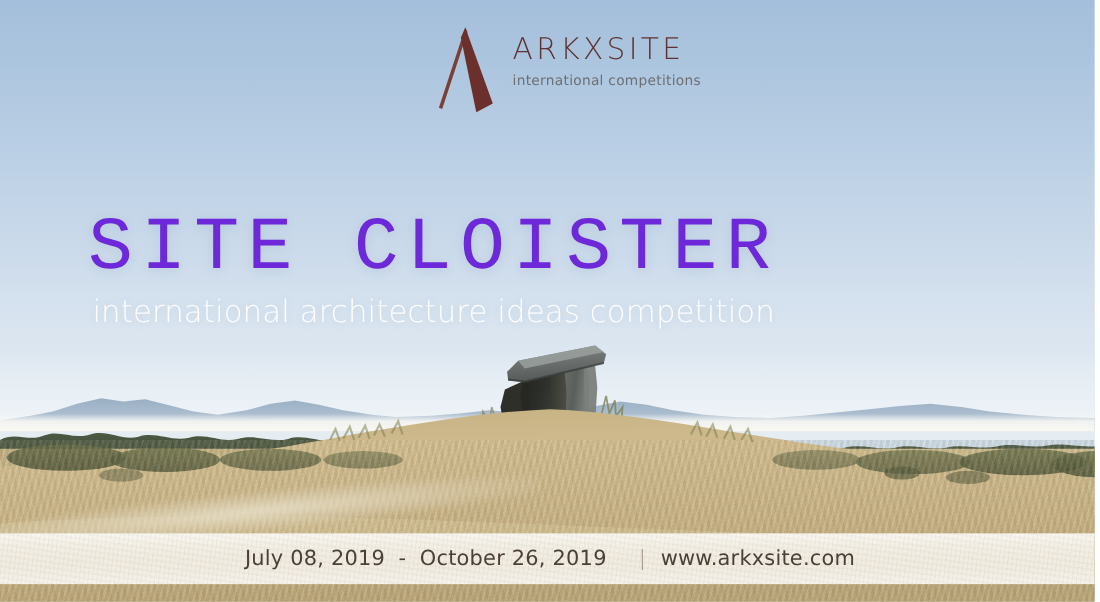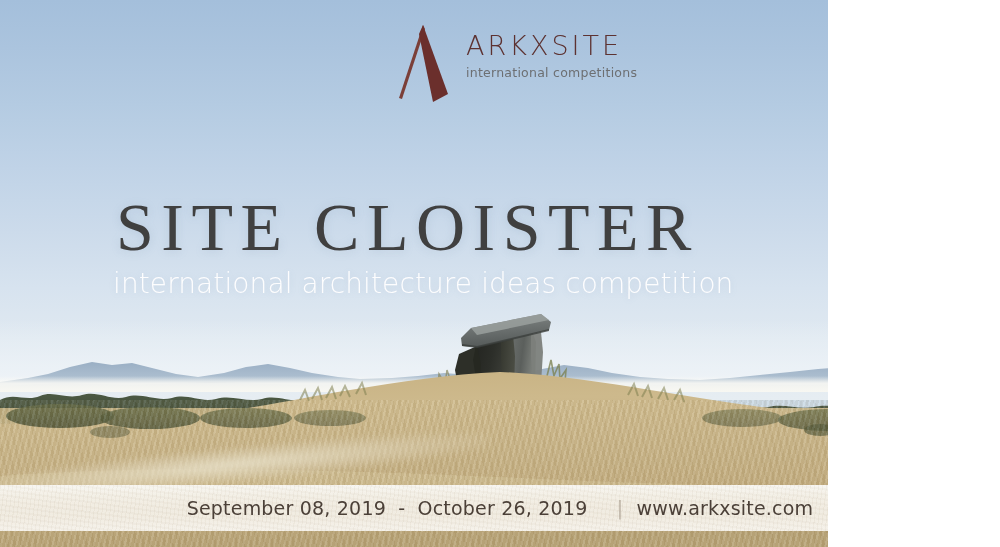--- a/index.html
+++ b/index.html
@@ -7,21 +7,21 @@
     margin: 0;
     padding: 0;
     background: #ffffff;
   }
   body {
     font-family: "Liberation Sans", sans-serif;
   }
 
   .poster {
     position: relative;
-    width: 828px;
+    width: 995px;
     height: 547px;
     overflow: hidden;
     background: #c9d9e8;
   }
 
   
   .sky {
     position: absolute;
     left: 0; top: 0;
     width: 1000px;
@@ -153,33 +153,33 @@
   }
 
   
   .headline-block {
     position: absolute;
     left: 0; top: 192px;
     width: 1000px;
   }
   .headline {
     margin: 0;
-    padding-left: 116px;
-    font-family: Liberation Serif, serif;
+    padding-left: 80px;
+    font-family: Liberation Mono, monospace;
     font-weight: 200;
     font-size: 68px;
     line-height: 1.04;
     letter-spacing: 7.5px;
-    color: #404040;
+    color: #6d28d9;
     white-space: nowrap;
     text-shadow: 0 1px 10px rgba(120,145,175,0.22);
   }
   .subhead {
     margin: 6px 0 0 0;
-    padding-left: 113px;
+    padding-left: 84px;
     font-family: "DejaVu Sans", sans-serif;
     font-weight: 300;
     font-size: 28px;
     line-height: 1.1;
     letter-spacing: 0.1px;
     color: #fdfdfe;
     white-space: nowrap;
     text-shadow: 0 1px 7px rgba(120,145,175,0.20);
   }
 
@@ -405,21 +405,21 @@
   </div>
 
   <div class="headline-block">
     <h1 class="headline">SITE  CLOISTER</h1>
     <p class="subhead">international architecture ideas competition</p>
   </div>
 
   <div class="footer-bar">
     <div class="footer-noise"></div>
     <div class="footer-text">
-      <span style="margin-right: 6px;">September 08, 2019</span>
+      <span style="margin-right: 6px;">July 08, 2019</span>
       <span style="margin-right: 6px;">-</span>
       <span style="margin-right: 16px;">October 26, 2019</span>
       <span class="footer-sep">|</span>
       <span>www.arkxsite.com</span>
     </div>
   </div>
 
 </div>
 
 </body></html>

